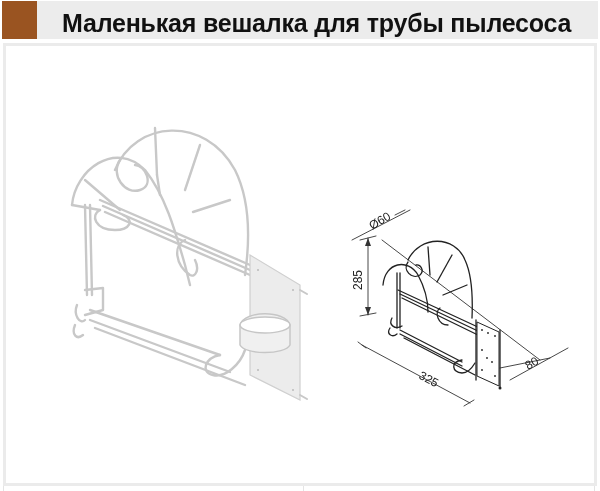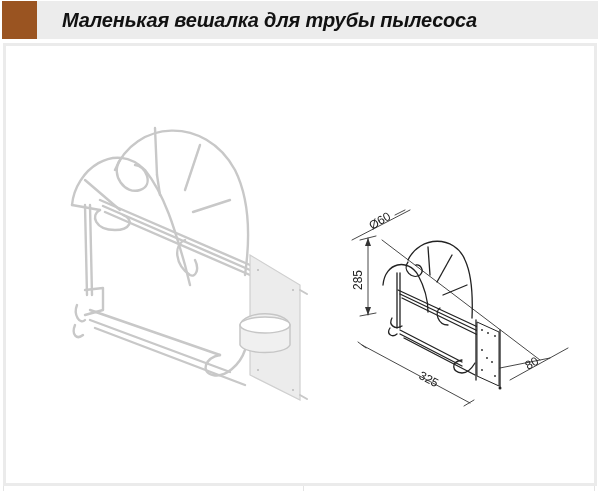--- a/index.html
+++ b/index.html
@@ -1,19 +1,19 @@
 <!DOCTYPE html>
 <html><head>
 <meta charset="utf-8">
 <style>
   html, body { margin:0; padding:0; background:#ffffff; }
   body { width:600px; height:491px; position:relative; overflow:hidden; font-family:"Liberation Sans", sans-serif; }
   .header { position:absolute; left:2px; top:1px; width:596px; height:38px; background:#ececec; }
   .header .swatch { position:absolute; left:0; top:0; width:35px; height:38px; background:#9a5421; }
-  .header .title { position:absolute; left:60px; top:8px; font-size:20px; font-weight:bold; color:#111; letter-spacing:-0.2px;font-style:italic; }
+  .header .title { position:absolute; left:60px; top:8px; font-size:25px; font-weight:bold; color:#111; letter-spacing:-0.2px; }
   .panel { position:absolute; left:3px; top:43px; width:588px; height:437px; border:3px solid #ebebeb; background:#fff; }
   .bottom-row { position:absolute; left:3px; top:484px; width:592px; height:10px; border-top:2px solid #ebebeb; }
   .bottom-row .cell-a { position:absolute; left:0; top:0; width:299px; height:10px; border-left:1px solid #e4e4e4; border-right:1px solid #e4e4e4; }
   .bottom-row .cell-b { position:absolute; left:300px; top:0; width:291px; height:10px; border-right:1px solid #e4e4e4; }
   .illus-main { position:absolute; left:45px; top:110px; width:270px; height:300px; }
   .illus-dim { position:absolute; left:340px; top:200px; width:240px; height:220px; }
   .dim-label { font-family:"Liberation Sans", sans-serif; font-size:12px; fill:#222; }
 </style>
 </head>
 <body>

